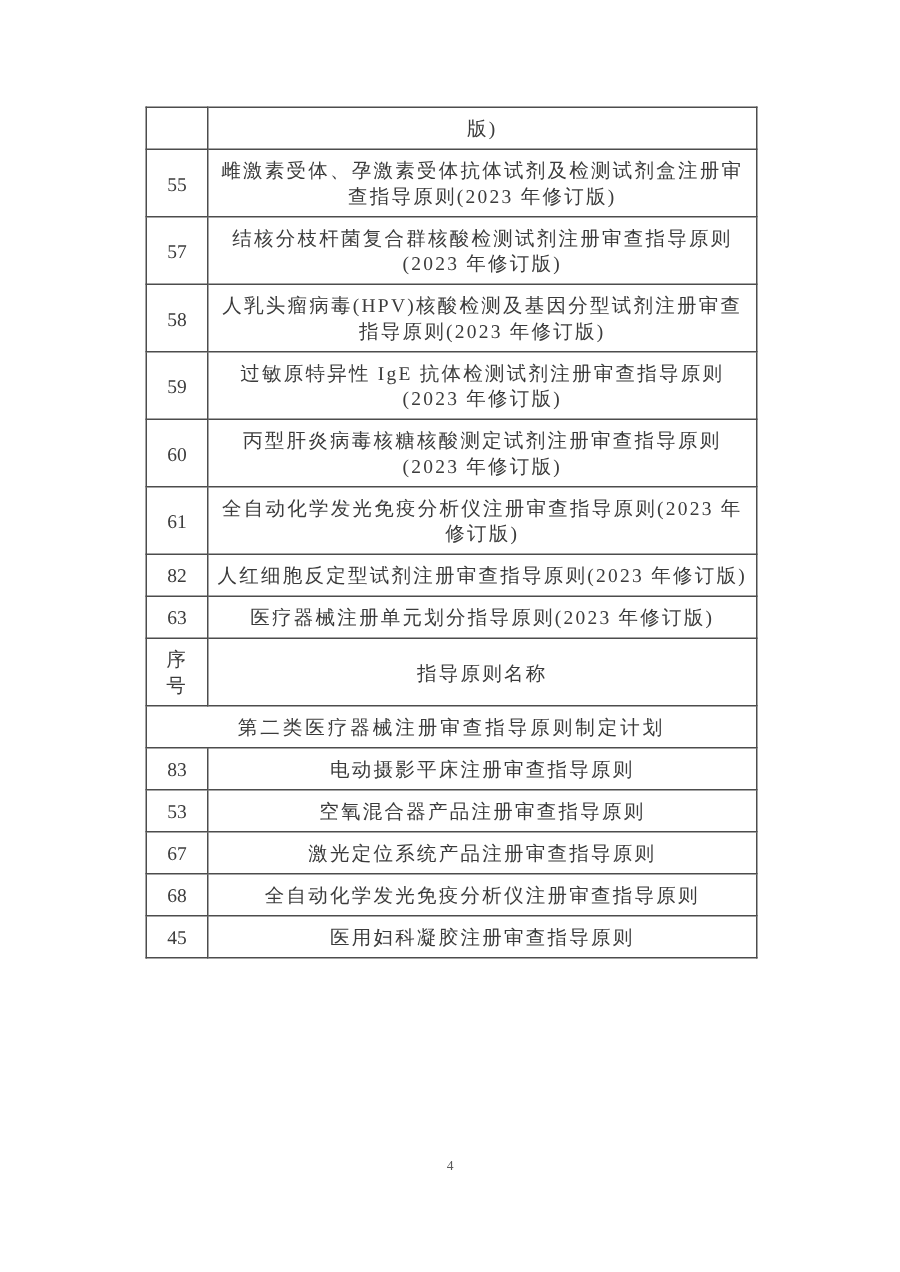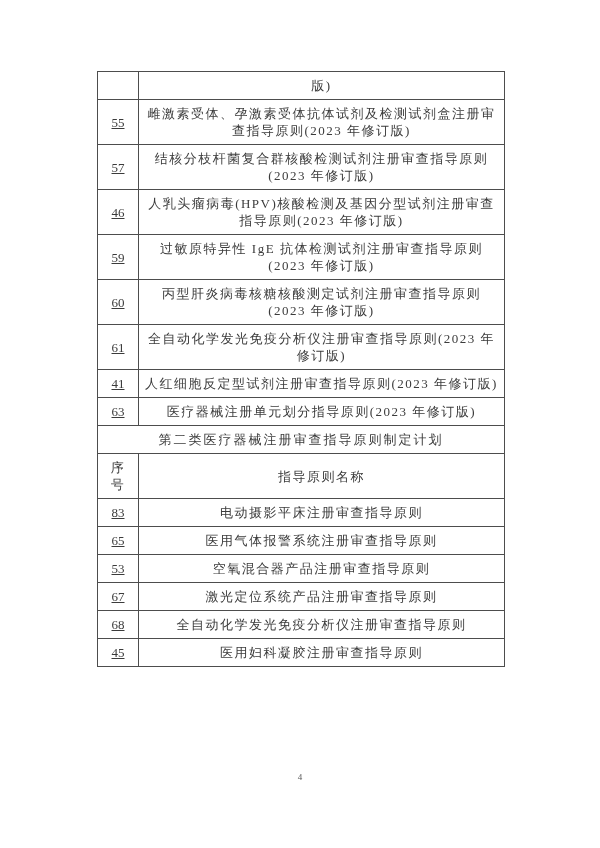--- a/index.html
+++ b/index.html
@@ -37,21 +37,20 @@
     vertical-align: middle;
     font-size: 13px;
     line-height: 17px;
     padding: 5px 6px;
     font-weight: normal;
     word-break: break-word;
   }
   td.seq-cell {
     letter-spacing: 0;
     font-size: 13px;
-    text-decoration: underline;
   }
   td.name-cell {
     letter-spacing: 1.5px;
   }
   td.section-title-cell {
     font-weight: bold;
     font-size: 13.5px;
     letter-spacing: 2px;
     padding: 12px 6px;
   }
@@ -87,59 +86,55 @@
       </tr>
       <tr>
         <td class="seq-cell">55</td>
         <td class="name-cell">雌激素受体、孕激素受体抗体试剂及检测试剂盒注册审查指导原则(2023 年修订版)</td>
       </tr>
       <tr>
         <td class="seq-cell">57</td>
         <td class="name-cell">结核分枝杆菌复合群核酸检测试剂注册审查指导原则(2023 年修订版)</td>
       </tr>
       <tr>
-        <td class="seq-cell">46</td>
+        <td class="seq-cell">58</td>
         <td class="name-cell">人乳头瘤病毒(HPV)核酸检测及基因分型试剂注册审查指导原则(2023 年修订版)</td>
       </tr>
       <tr>
         <td class="seq-cell">59</td>
         <td class="name-cell">过敏原特异性 IgE 抗体检测试剂注册审查指导原则(2023 年修订版)</td>
       </tr>
       <tr>
         <td class="seq-cell">60</td>
         <td class="name-cell">丙型肝炎病毒核糖核酸测定试剂注册审查指导原则(2023 年修订版)</td>
       </tr>
       <tr>
         <td class="seq-cell">61</td>
         <td class="name-cell">全自动化学发光免疫分析仪注册审查指导原则(2023 年修订版)</td>
       </tr>
       <tr>
-        <td class="seq-cell">41</td>
+        <td class="seq-cell">82</td>
         <td class="name-cell">人红细胞反定型试剂注册审查指导原则(2023 年修订版)</td>
       </tr>
       <tr>
         <td class="seq-cell">63</td>
         <td class="name-cell">医疗器械注册单元划分指导原则(2023 年修订版)</td>
       </tr>
 
       <tr>
-        <td class="section-title-cell" colspan="2">第二类医疗器械注册审查指导原则制定计划</td>
+        <th class="col-header">序号</th>
+        <th class="col-header">指导原则名称</th>
       </tr>
       <tr>
-        <th class="col-header">序号</th>
-        <th class="col-header">指导原则名称</th>
+        <td class="section-title-cell" colspan="2">第二类医疗器械注册审查指导原则制定计划</td>
       </tr>
 
       <tr>
         <td class="seq-cell">83</td>
         <td class="name-cell">电动摄影平床注册审查指导原则</td>
-      </tr>
-      <tr>
-        <td class="seq-cell">65</td>
-        <td class="name-cell">医用气体报警系统注册审查指导原则</td>
       </tr>
       <tr>
         <td class="seq-cell">53</td>
         <td class="name-cell">空氧混合器产品注册审查指导原则</td>
       </tr>
       <tr>
         <td class="seq-cell">67</td>
         <td class="name-cell">激光定位系统产品注册审查指导原则</td>
       </tr>
       <tr>

